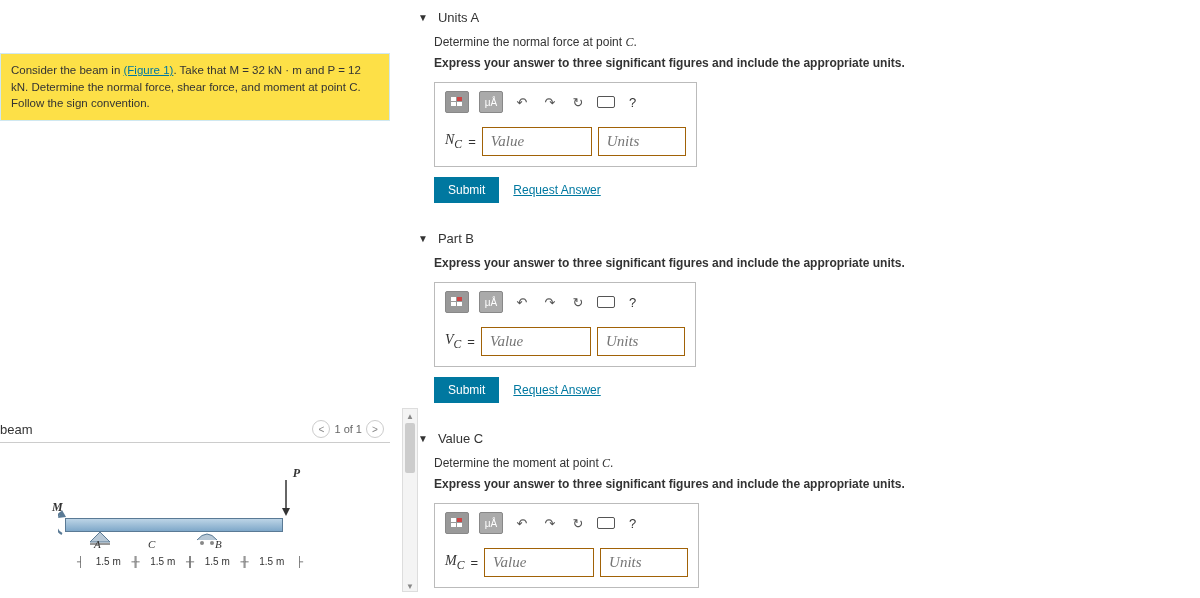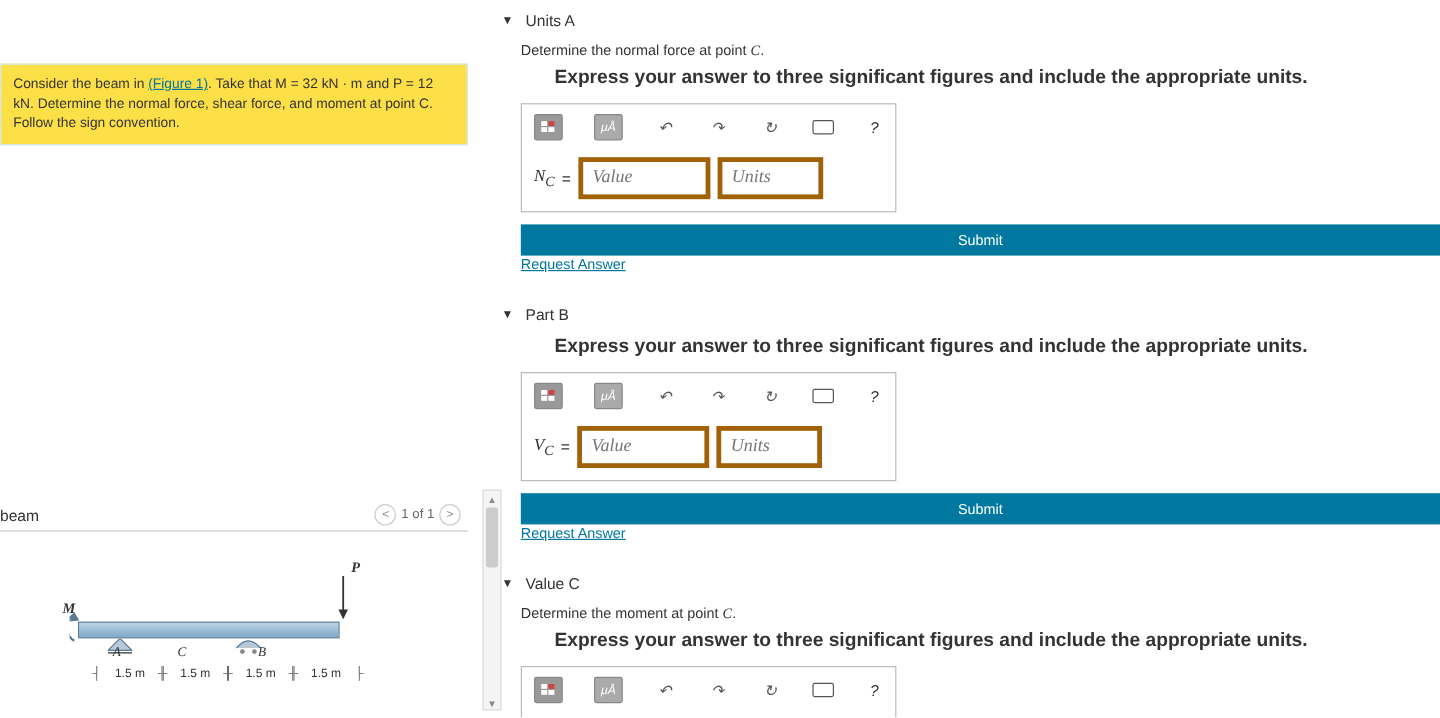--- a/index.html
+++ b/index.html
@@ -36,37 +36,37 @@
 .dim-seg:after{content:"├"; position:absolute; right:-4px; top:0; color:#555;}
 .support{position:absolute; top:54px;}
 
 
 .part { margin-bottom:18px; }
 .part-header { padding:10px 0 8px 0; display:flex; align-items:center; gap:10px; font-size:13px; }
 .caret { font-size:10px; }
 .part-body { padding:2px 0 0 16px; }
 .question { font-size:12px; margin-bottom:6px; }
 .question i{font-family:'Times New Roman',serif;}
-.instruction { font-size:16px; font-weight:bold; margin-bottom:12px;margin-left:28px; }
+.instruction { font-size:12px; font-weight:bold; margin-bottom:12px; }
 
 .answer-box { border:1px solid #bbb; display:inline-block; padding:0; }
-.toolbar { padding:8px 10px; display:flex; align-items:center; gap:26px;font-style:italic; }
+.toolbar { padding:8px 10px; display:flex; align-items:center; gap:10px; }
 .tb-btn { width:24px; height:22px; border:1px solid #888; background:#999; border-radius:2px; display:flex; align-items:center; justify-content:center; font-size:10px; color:#fff; cursor:pointer;}
 .tb-btn.light{background:#aaa;}
 .tb-icon{ width:18px; height:18px; display:flex; align-items:center; justify-content:center; font-size:13px; color:#555; cursor:pointer;}
 .tb-help{font-size:13px; color:#333; cursor:pointer; padding:0 4px;}
 
 .input-row { padding:6px 10px 10px 10px; display:flex; align-items:center; gap:6px; }
 .var-label { font-family:'Times New Roman',serif; font-style:italic; font-size:14px; }
 .eq { font-size:13px; }
-.val-input,.unit-input { border:4px solid #a16207; padding:5px 8px; font-family:'Times New Roman',serif; font-style:italic; font-size:15px; color:#888; }
+.val-input,.unit-input { border:1px solid #a16207; padding:5px 8px; font-family:'Times New Roman',serif; font-style:italic; font-size:15px; color:#888; }
 .val-input{ width:110px;}
 .unit-input{ width:88px;}
 
-.actions{ margin-top:10px; display:flex; flex-direction:column;}
+.actions{ margin-top:10px; display:flex; align-items:center; gap:14px;}
 .submit-btn{ background:#0078a0; color:#fff; border:none; padding:6px 14px; font-size:12px; cursor:pointer;}
 .req-link{ color:#0078a0; text-decoration:underline; font-size:12px; cursor:pointer;}
 .keyboard-icon{width:18px;height:12px;border:1px solid #555;border-radius:2px;display:inline-block;}
 </style>
 </head>
 <body>
 
 <div class="left-col">
   <div class="problem-box">
     <span>Consider the beam in </span><a href="#">(Figure 1)</a><span>. Take that M = 32 kN · m and P = 12 kN. Determine the normal force, shear force, and moment at point C. Follow the sign convention.</span>

